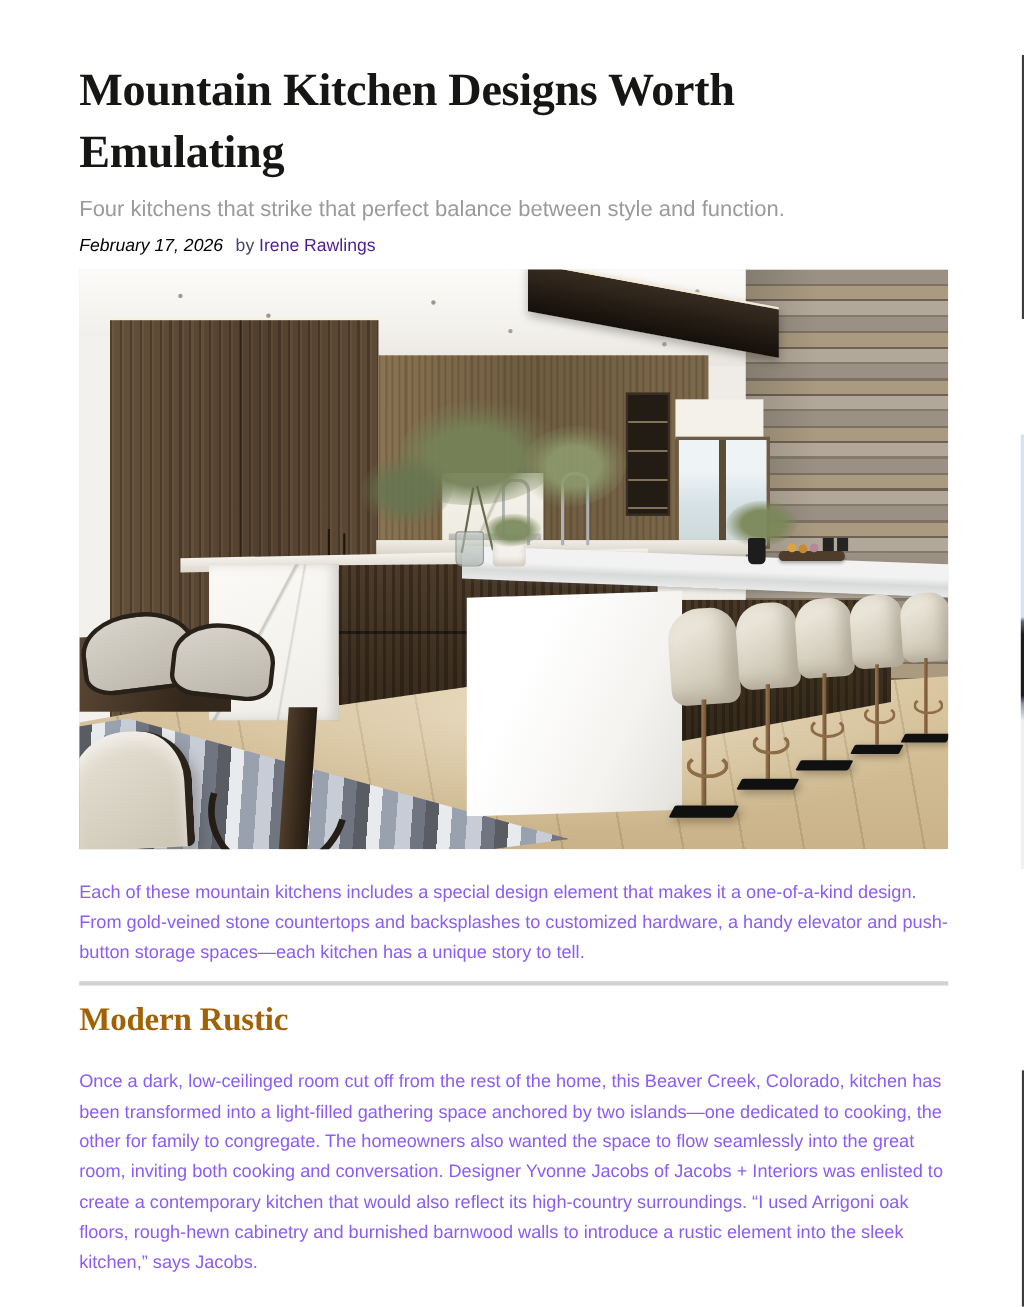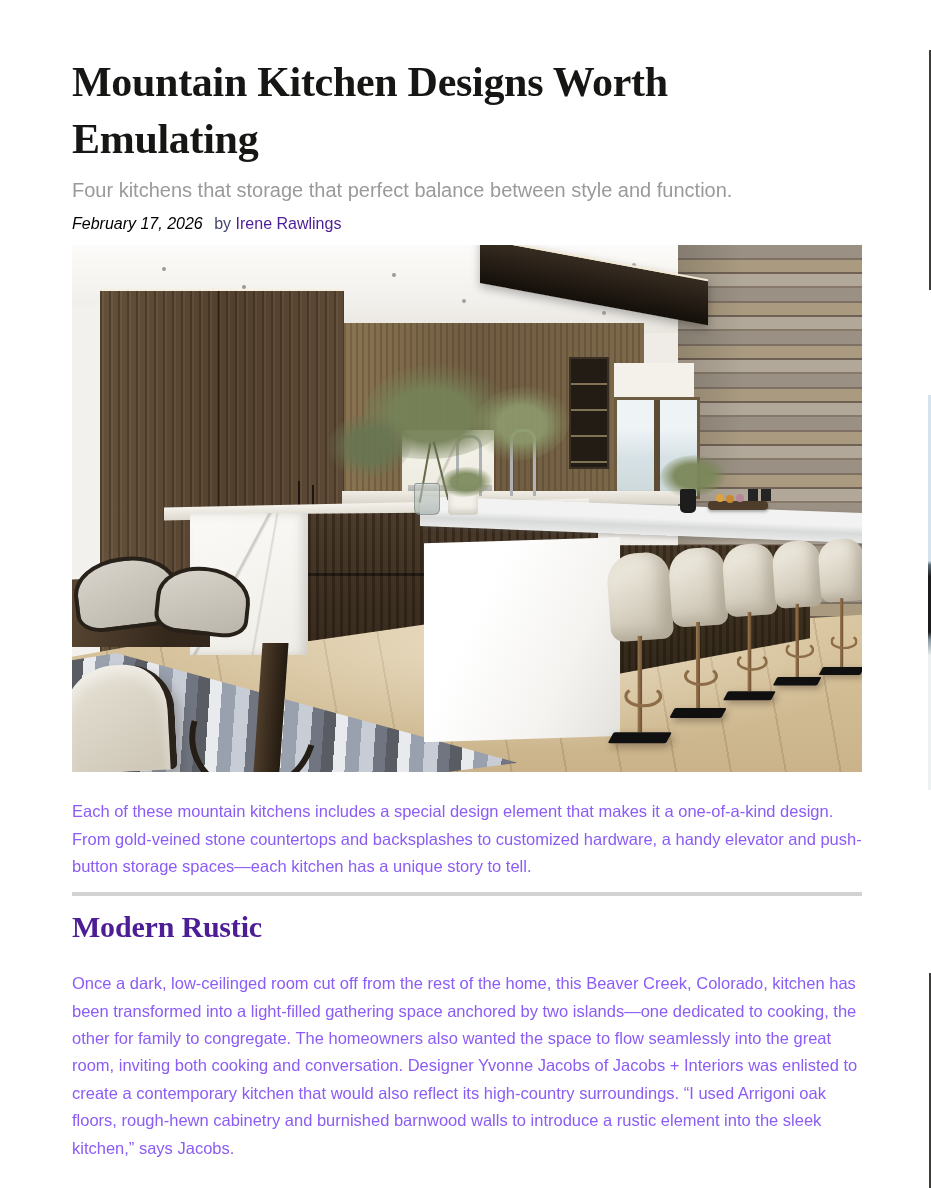--- a/index.html
+++ b/index.html
@@ -21,21 +21,21 @@
   .byline .by { color:#43476e; }
   .byline a.author { color:#4c1d95; text-decoration:none; cursor:pointer; }
 
   figure { margin:0; }
   figcaption { font-size:13.5px; font-style:italic; color:#9b9b9b; padding:7px 0 0 8px; }
 
   .body-p { width:790px; font-size:16.5px; line-height:1.66; color:#8b5cf6; margin:26px 0 0 0; }
   hr.rule { border:none; height:4px; background:#d2d2d2; margin:12px 0 0 0; width:790px; }
   h2.section {
     font-family:"Liberation Serif", serif;
-    font-size:30px; font-weight:700; color:#4c1d95; letter-spacing:-0.2px; margin:14px 0 0 0;
+    font-size:30px; font-weight:700; color:#a16207; letter-spacing:-0.2px; margin:14px 0 0 0;
   }
 
   
   .photo { position:relative; width:790px; height:527px; overflow:hidden; background:#efece7; }
   .photo div { position:absolute; }
 
   .ceiling { left:0; top:0; width:100%; height:88px;
     background:linear-gradient(180deg,#fcfbf9 0%,#f3f1ed 60%,#e9e6e0 100%); }
   .lights { left:90px; top:22px; width:4px; height:4px; border-radius:50%; background:rgba(70,62,52,.5);
     box-shadow: 80px 18px 0 rgba(70,62,52,.5), 155px 30px 0 rgba(70,62,52,.45),
@@ -194,21 +194,21 @@
     background:linear-gradient(180deg,#d4e3ed 0 42%,#5a6b78 43%,#1b1b1d 46% 60%,#8899a3 62%,#eef1f1 66% 100%); }
   .edge-bottom { left:929px; top:973px; width:2px; height:215px; background:#3d3d3b; }
 </style>
 </head>
 <body>
 
 <div class="page">
 
   <h1 class="title">Mountain Kitchen Designs Worth Emulating</h1>
 
-  <p class="dek">Four kitchens that storage that perfect balance between style and function.</p>
+  <p class="dek">Four kitchens that strike that perfect balance between style and function.</p>
 
   <div class="byline">
     <span class="date">February 17, 2026</span>
     <span class="by">by</span>
     <a class="author" href="#">Irene Rawlings</a>
   </div>
 
   <figure>
     <div class="photo" role="img" aria-label="Modern rustic mountain kitchen with dark wood cabinetry, two white waterfall-edge islands, cream upholstered bar stools, a reclaimed barnwood accent wall, steel ceiling beam and light oak floors">
       <div class="ceiling"></div>

